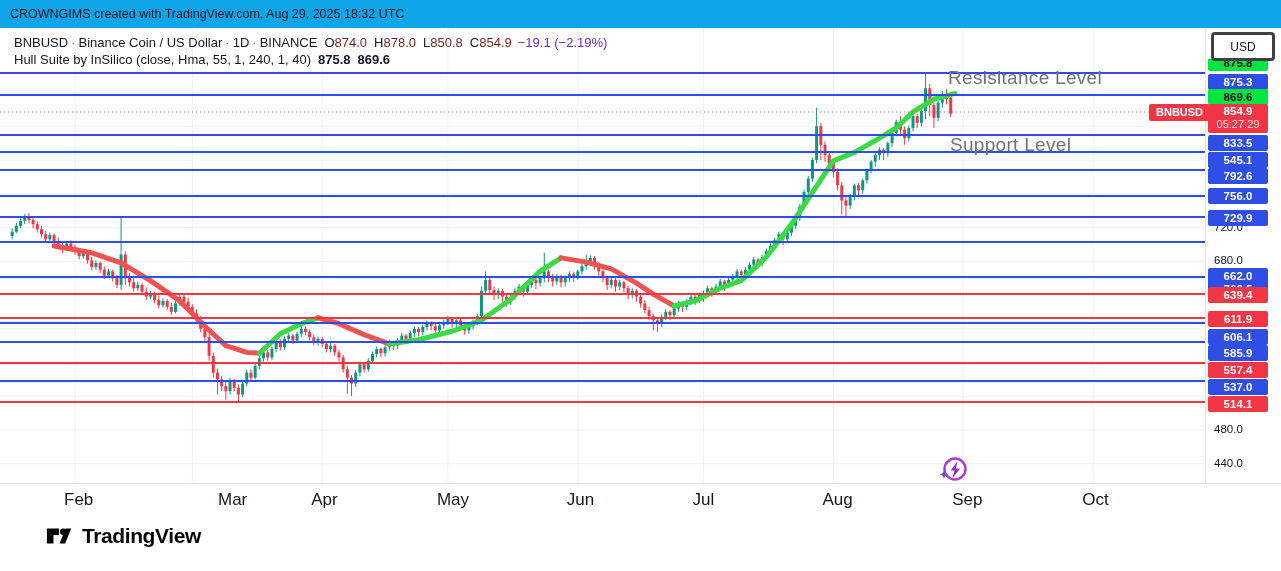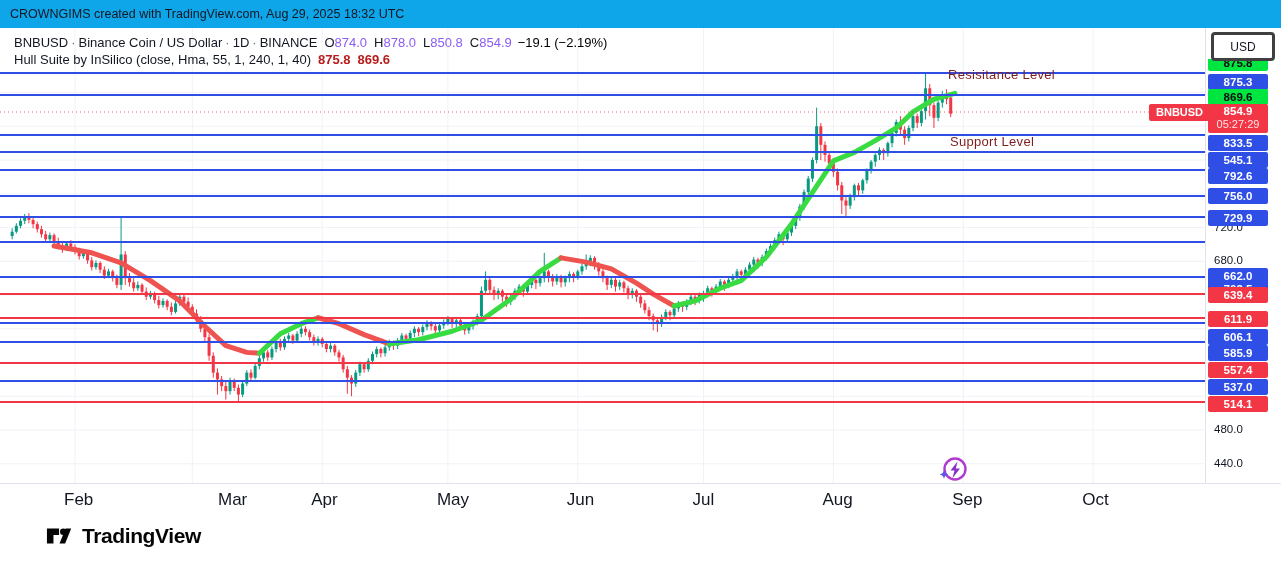--- a/index.html
+++ b/index.html
@@ -8,25 +8,25 @@
   .hdr{position:absolute;left:0;top:0;width:1281px;height:28px;background:#0ea5e9;
        border-bottom:1px solid #e8eaef;display:flex;align-items:center;}
   .hdr span{margin-left:10px;font-size:12.5px;color:#131722;}
   #pane{position:absolute;left:0;top:28px;width:1205px;height:455px;background:#fff;}
   .pane-border-r{position:absolute;left:1205px;top:28px;width:1px;height:482px;background:#e0e3eb;}
   .axis-sep{position:absolute;left:0;top:483px;width:1281px;height:1px;background:#e0e3eb;}
   .legend{position:absolute;left:14px;top:34px;z-index:5;font-size:13px;line-height:17px;}
   .legend .row{white-space:nowrap;}
   .legend .sep{color:#6a6d78;padding:0 3px;}
   .ohlc-letter{color:#131722;margin-left:7px;}
-  .ohlc-val{color:#8b5cf6;}
-  .chg{color:#000000;margin-left:6px;}
-  .hull-vals{color:#b91c1c;margin-left:7px;font-weight:bold;}
+  .ohlc-val{color:#7f1d1d;}
+  .chg{color:#6d28d9;margin-left:6px;}
+  .hull-vals{color:#0f172a;margin-left:7px;font-weight:bold;}
   .hull-vals b{font-weight:bold;margin-right:7px;}
-  .annot{position:absolute;z-index:6;font-size:13px;color:#7f1d1d;letter-spacing:.3px;}
+  .annot{position:absolute;z-index:6;font-size:19px;color:#737373;letter-spacing:.3px;}
   .sym-tag{position:absolute;z-index:7;background:#f23645;color:#fff;font-size:11px;font-weight:bold;
            padding:2px 7px 3px 7px;border-radius:2px;}
   .price-axis{position:absolute;left:1206px;top:28px;width:75px;height:455px;background:#fff;z-index:4;}
   .usd-area{position:absolute;left:0;top:0;width:75px;height:31px;background:#fff;z-index:6;}
   .usd-btn{position:absolute;left:5px;top:4px;width:58px;height:23px;border:3px solid #404040;border-radius:4px;
            background:#fff;font-size:12px;color:#131722;display:flex;align-items:center;justify-content:center;}
   .chip{position:absolute;left:2px;width:60px;height:16px;border-radius:2px;font-size:11.5px;font-weight:bold;
         display:flex;align-items:center;justify-content:center;z-index:5;}
   .chip.blue{background:#2e4ee6;color:#fff;}
   .chip.red{background:#f23645;color:#fff;}

